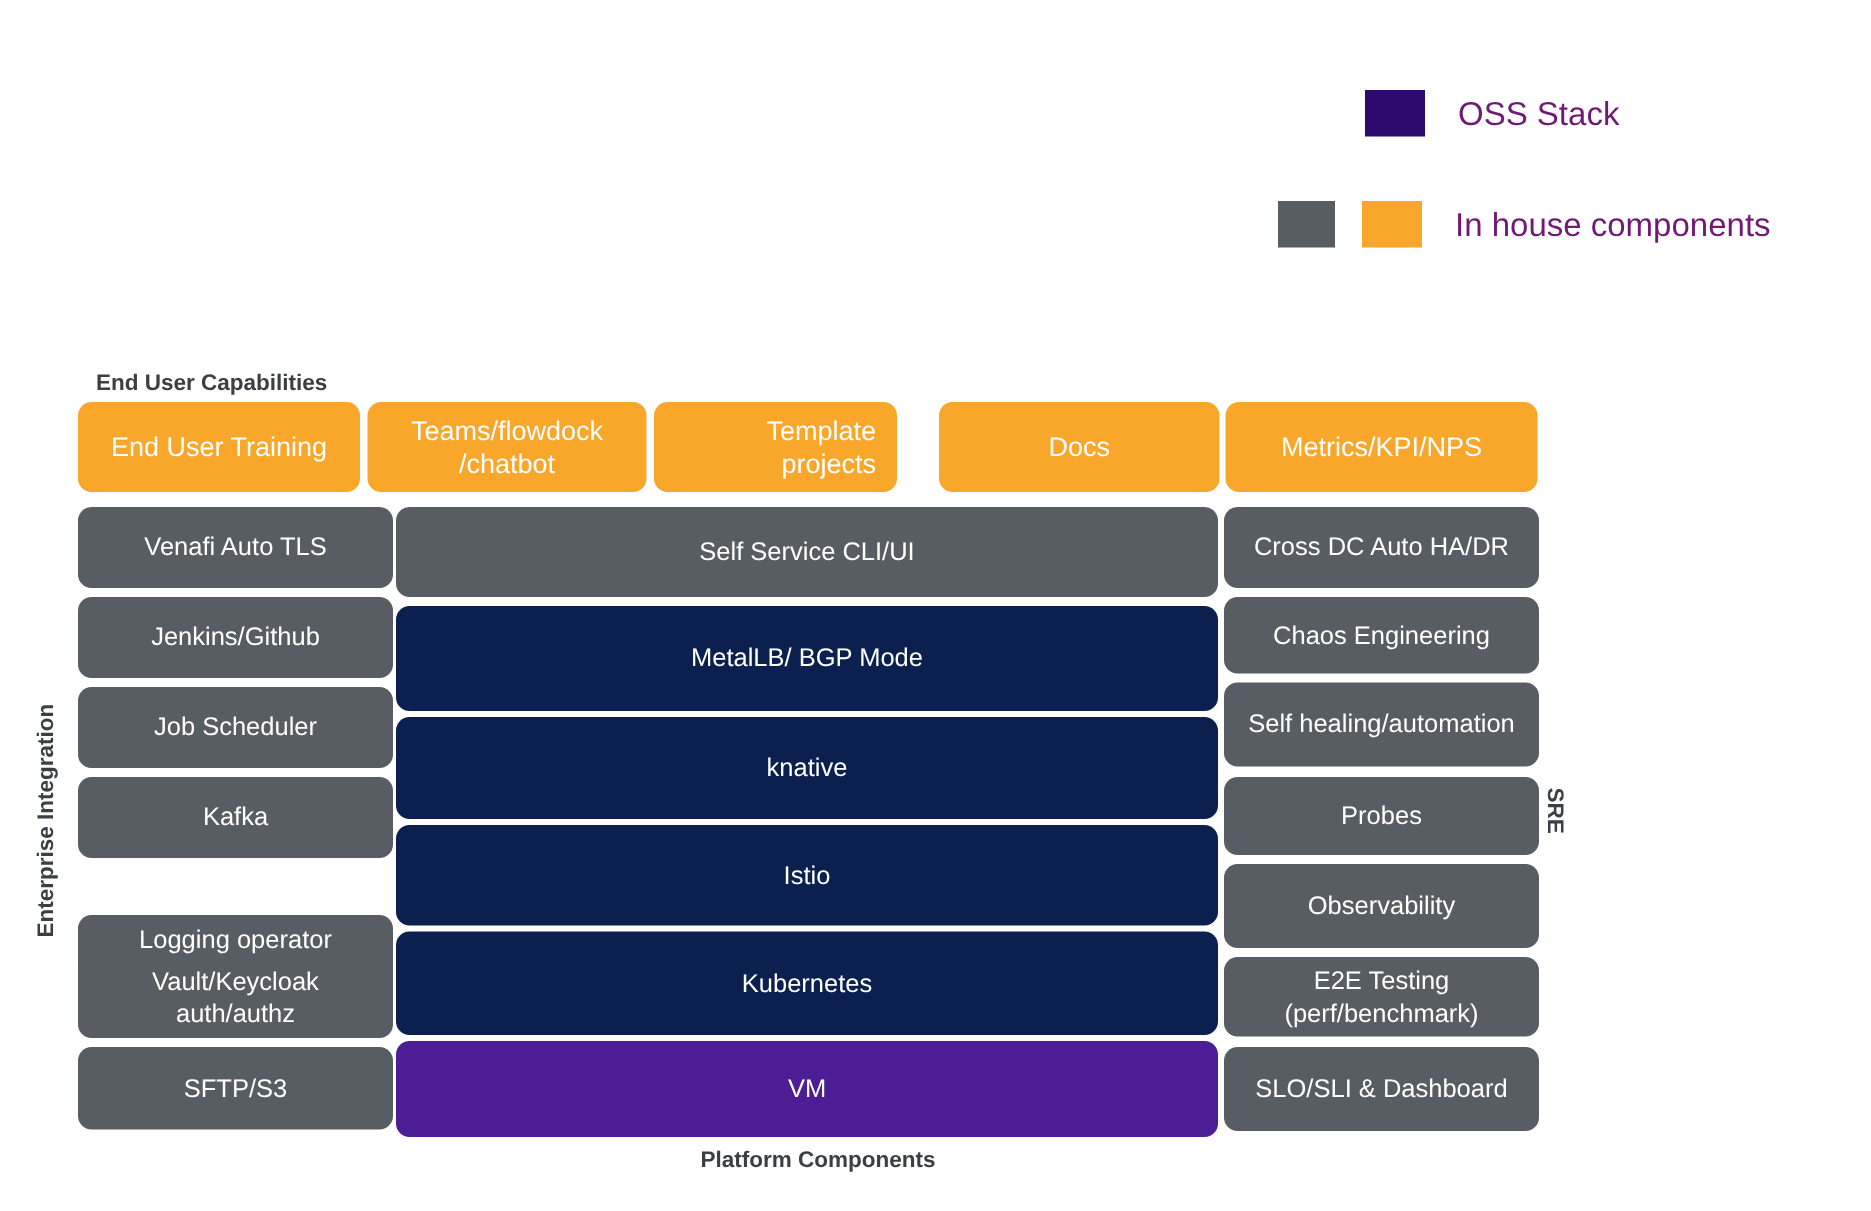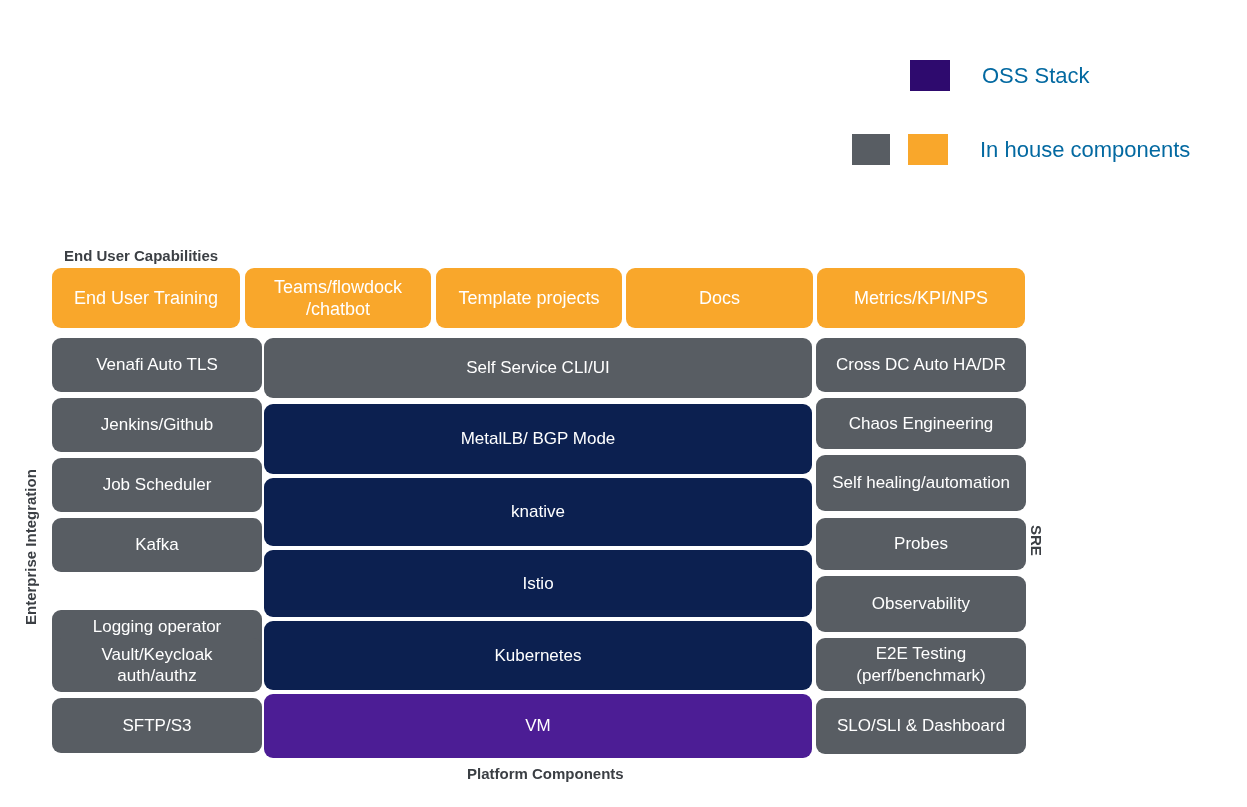--- a/index.html
+++ b/index.html
@@ -16,22 +16,22 @@
     overflow: hidden;
   }
   
   .legend-row { position: absolute; display: flex; align-items: center; }
   .swatch { display: inline-block; }
   .swatch-purple { width: 40px; height: 31px; background: #2E0A6E; }
   .swatch-gray   { width: 38px; height: 31px; background: #585D63; }
   .swatch-orange { width: 40px; height: 31px; background: #F9A72B; }
   .legend-text {
     font-size: 22px;
-    color: #0369a1;
-    margin-left: 32px;
+    color: #701a75;
+    margin-left: 22px;
     white-space: nowrap;
   }
   
   .section-label {
     position: absolute;
     font-size: 15px;
     font-weight: bold;
     color: #3B3F44;
     white-space: nowrap;
   }
@@ -78,21 +78,21 @@
     <span class="legend-text">In house components</span>
   </div>
 
   <div class="section-label" style="left: 64px; top: 247px;">End User Capabilities</div>
   <div class="section-label label-left" style="left: 22px; top: 625px;">Enterprise Integration</div>
   <div class="section-label label-right" style="left: 1045px; top: 525px;">SRE</div>
   <div class="section-label" style="left: 467px; top: 765px;">Platform Components</div>
 
   <div class="block c-orange top-row-block" style="left: 52px;  top: 268px; width: 188px; height: 60px;">End User Training</div>
   <div class="block c-orange top-row-block" style="left: 245px; top: 268px; width: 186px; height: 60px;">Teams/flowdock /chatbot</div>
-  <div class="block c-orange top-row-block" style="left: 436px; top: 268px; width: 186px; height: 60px; text-align: right;">Template projects</div>
+  <div class="block c-orange top-row-block" style="left: 436px; top: 268px; width: 162px; height: 60px; text-align: right;">Template projects</div>
   <div class="block c-orange top-row-block" style="left: 626px; top: 268px; width: 187px; height: 60px;">Docs</div>
   <div class="block c-orange top-row-block" style="left: 817px; top: 268px; width: 208px; height: 60px;">Metrics/KPI/NPS</div>
 
   <div class="block c-gray" style="left: 52px; top: 338px; width: 210px; height: 54px;">Venafi Auto TLS</div>
   <div class="block c-gray" style="left: 52px; top: 398px; width: 210px; height: 54px;">Jenkins/Github</div>
   <div class="block c-gray" style="left: 52px; top: 458px; width: 210px; height: 54px;">Job Scheduler</div>
   <div class="block c-gray" style="left: 52px; top: 518px; width: 210px; height: 54px;">Kafka</div>
   <div class="block c-gray" style="left: 52px; top: 610px; width: 210px; height: 54px;">Logging operator (Splunk/EK)</div>
   <div class="block c-gray" style="left: 52px; top: 638px; width: 210px; height: 54px;">Vault/Keycloak auth/authz</div>
   <div class="block c-gray" style="left: 52px; top: 698px; width: 210px; height: 55px;">SFTP/S3</div>

